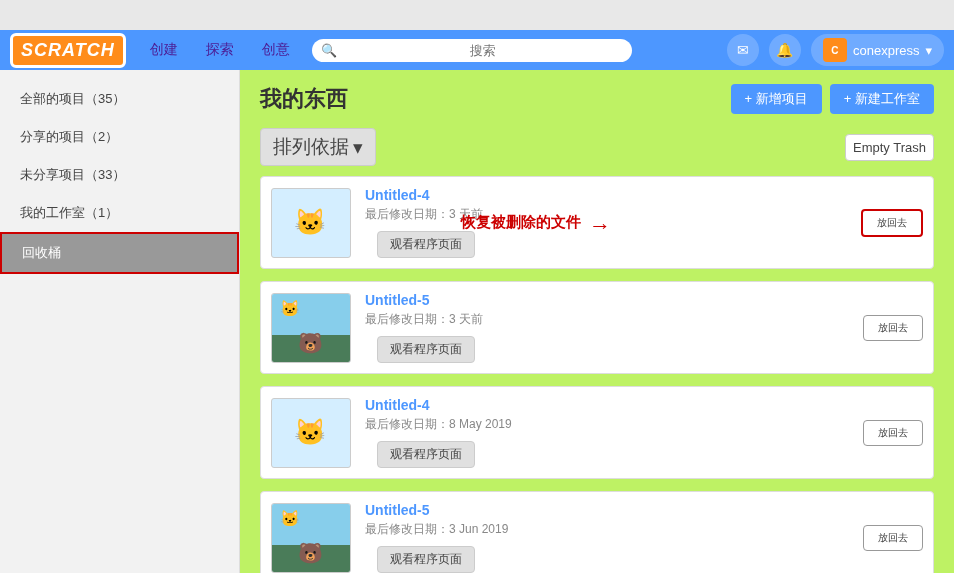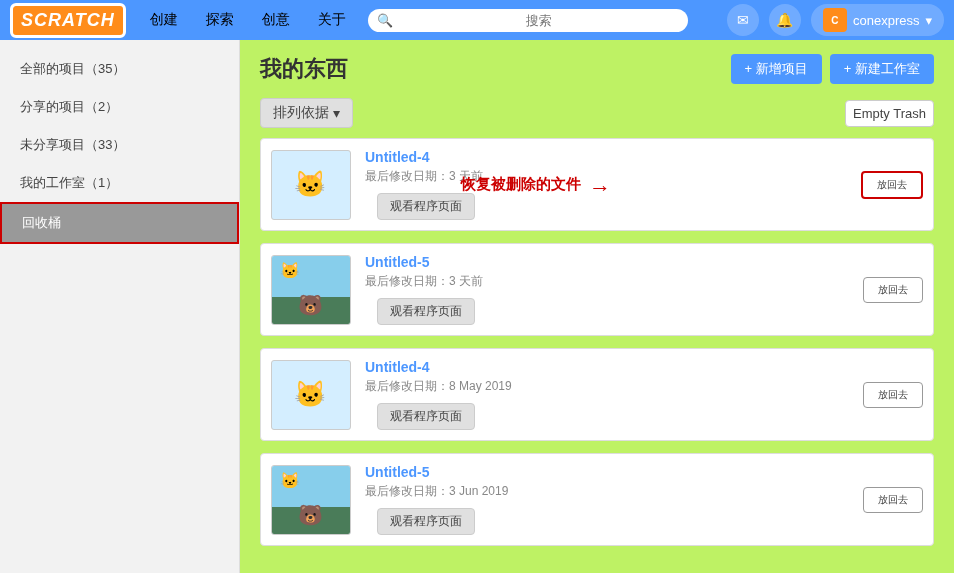--- a/index.html
+++ b/index.html
@@ -6,35 +6,36 @@
     body { font-family: Arial, sans-serif; font-size: 13px; background: #e8e8e8; width: 954px; min-height: 573px; }
 
     
     .topnav {
       background: #4d97ff;
       height: 40px;
       display: flex;
       align-items: center;
       padding: 0 10px;
       gap: 0;
+      margin-top: 30px;
     }
     .scratch-logo {
       background: #ff8c1a;
       border-radius: 6px;
       padding: 4px 8px;
       font-weight: 900;
       font-size: 18px;
       color: white;
       font-style: italic;
       letter-spacing: 1px;
       margin-right: 10px;
       border: 3px solid white;
     }
     .nav-item {
-      color: #000000;
+      color: #4c1d95;
       padding: 8px 14px;
       font-size: 14px;
       cursor: pointer;
       height: 40px;
       display: flex;
       align-items: center;
       font-family: Liberation Mono, monospace;
     }
     .search-bar {
       margin-left: 8px;
@@ -146,21 +147,21 @@
       align-items: center;
       justify-content: space-between;
     }
     .btn-gray {
       background: #e0e0e0;
       color: #444;
       border: 1px solid #ccc;
       border-radius: 4px;
       padding: 5px 12px;
       cursor: pointer;
-      font-size: 14px;
+      font-size: 19px;
       display: flex; align-items: center; gap: 4px;
     }
     .btn-white {
       background: white;
       color: #444;
       border: 1px solid #ccc;
       border-radius: 4px;
       padding: 5px 7px;
       cursor: pointer;
       font-size: 13px;
@@ -238,21 +239,20 @@
     }
   </style>
 </head>
 <body>
 
 <nav class="topnav">
   <div class="scratch-logo">SCRATCH</div>
   <div class="nav-item">创建</div>
   <div class="nav-item">探索</div>
   <div class="nav-item">创意</div>
-  <div class="nav-item">关于</div>
   <div class="search-bar">
     <span class="search-icon-nav">🔍</span>
     <input type="text" placeholder="搜索" style="">
   </div>
   <div class="nav-right">
     <div class="nav-icon-btn">✉</div>
     <div class="nav-icon-btn">🔔</div>
     <div class="user-btn">
       <div class="user-avatar">C</div>
       <span>conexpress</span>

